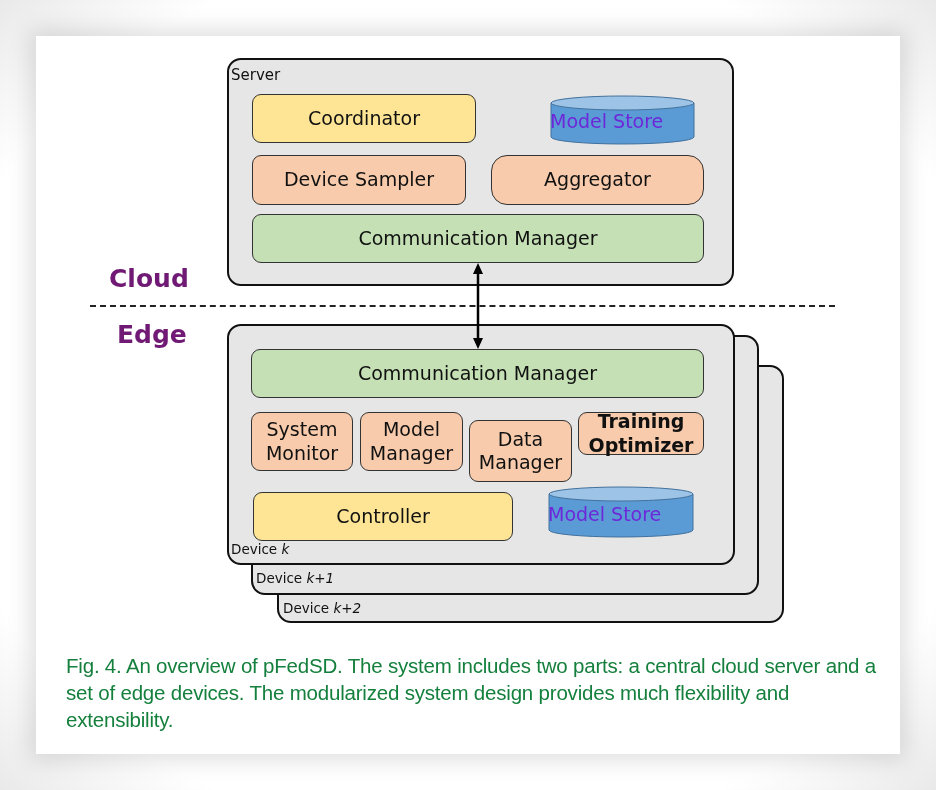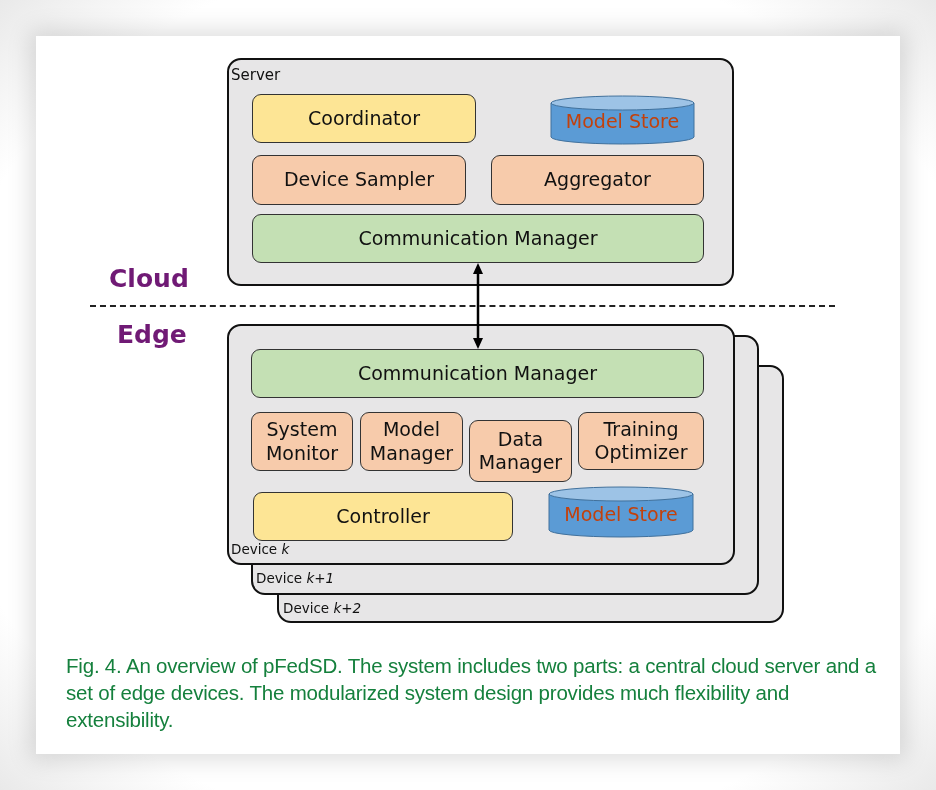--- a/index.html
+++ b/index.html
@@ -40,22 +40,22 @@
     .zone-label {
       position: absolute; font-family: "DejaVu Sans", sans-serif; font-weight: bold;
       font-size: 25px; color: #701a75;
     }
     .dashed {
       position: absolute; left: 90px; top: 305px; width: 745px; height: 0;
       border-top: 2px dashed #222;
     }
     .cyl { position: absolute; }
     .cyl-label {
-      position: absolute; left: 0; width: 100%; text-align: center;
-      font-family: "DejaVu Sans", sans-serif; font-size: 19px; color: #c2410c;
+      position: absolute; left: 0; width: 100%; 
+      font-family: "DejaVu Sans", sans-serif; font-size: 19px; color: #6d28d9;
     }
     .caption {
       position: absolute; left: 66px; top: 652px; width: 820px;
       font-family: "Liberation Sans", sans-serif; font-size: 20.5px; line-height: 27px;
       color: #15803d; letter-spacing: -0.2px;
     }
   </style>
 </head>
 <body>
 
@@ -72,21 +72,21 @@
 
   <div class="cyl" style="left:550px; top:95px; width:145px; height:50px;">
     <svg width="145" height="50">
       <path d="M1,8 L1,42 A71.5,7 0 0 0 144,42 L144,8" fill="#5b9bd5" stroke="#41719c" stroke-width="1"></path>
       <ellipse cx="72.5" cy="8" rx="71.5" ry="7" fill="#9dc3e6" stroke="#41719c" stroke-width="1"></ellipse>
     </svg>
     <div class="cyl-label" style="top:15px;">Model Store</div>
   </div>
 
   <div class="box orange" style="left:252px; top:155px; width:214px; height:50px;">Device Sampler</div>
-  <div class="box orange" style="left:491px; top:155px; width:213px; height:50px;">Aggregator</div>
+  <div class="box orange" style="left:491px; top:155px; width:213px; height:50px;border-radius:16px;">Aggregator</div>
   <div class="box green" style="left:252px; top:214px; width:452px; height:49px;">Communication Manager</div>
 
   <div class="zone-label" style="left:109px; top:264px;">Cloud</div>
   <div class="dashed"></div>
   <div class="zone-label" style="left:117px; top:320px;">Edge</div>
 
   <div class="container" style="left:277px; top:365px; width:507px; height:258px;"></div>
   <div class="container-label" style="left:283px; top:600px;"><span>Device </span><i>k+2</i></div>
 
   <div class="container" style="left:251px; top:335px; width:508px; height:260px;"></div>
@@ -102,21 +102,21 @@
     <span>Monitor</span>
   </div>
   <div class="box orange" style="left:360px; top:412px; width:103px; height:59px; flex-direction:column;">
     <span>Model</span>
     <span>Manager</span>
   </div>
   <div class="box orange" style="left:469px; top:412px; width:103px; height:62px; flex-direction:column;margin-top:8px;">
     <span>Data</span>
     <span>Manager</span>
   </div>
-  <div class="box orange" style="left:578px; top:412px; width:126px; height:58px; flex-direction:column;">
+  <div class="box orange" style="left:578px; top:412px; width:126px; height:43px; flex-direction:column;font-weight:bold;">
     <span>Training</span>
     <span>Optimizer</span>
   </div>
 
   <div class="box yellow" style="left:253px; top:492px; width:260px; height:49px;">Controller</div>
 
   <div class="cyl" style="left:548px; top:486px; width:146px; height:52px;">
     <svg width="146" height="52">
       <path d="M1,8 L1,44 A72,7 0 0 0 145,44 L145,8" fill="#5b9bd5" stroke="#41719c" stroke-width="1"></path>
       <ellipse cx="73" cy="8" rx="72" ry="7" fill="#9dc3e6" stroke="#41719c" stroke-width="1"></ellipse>

